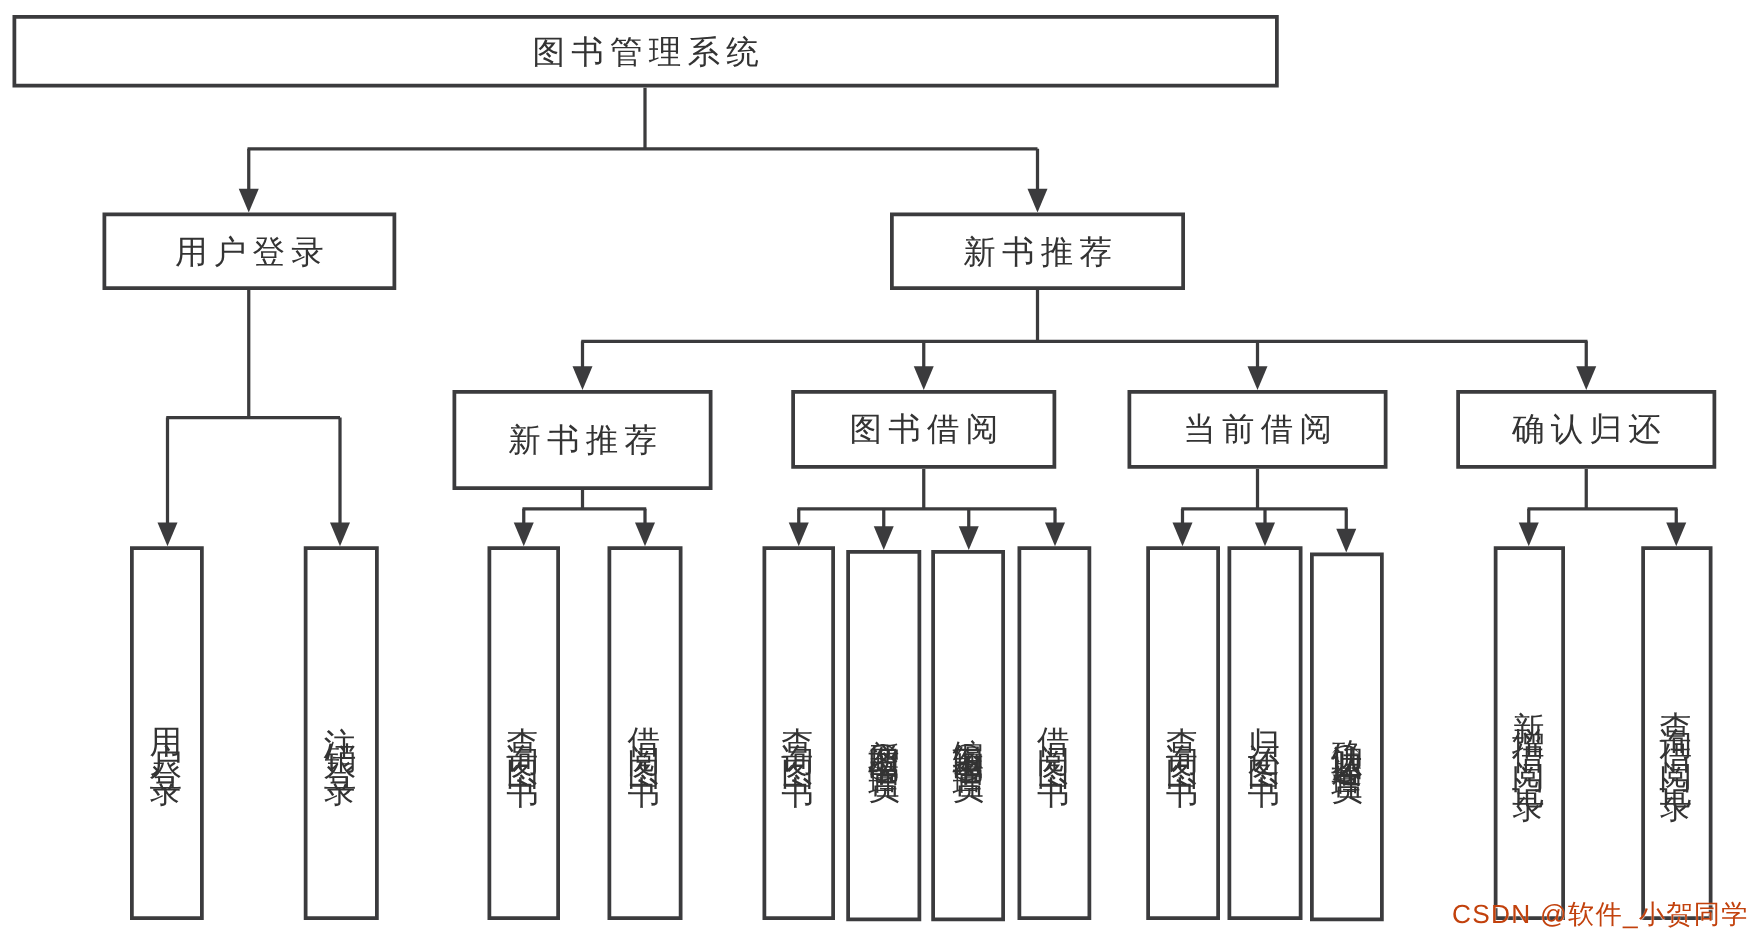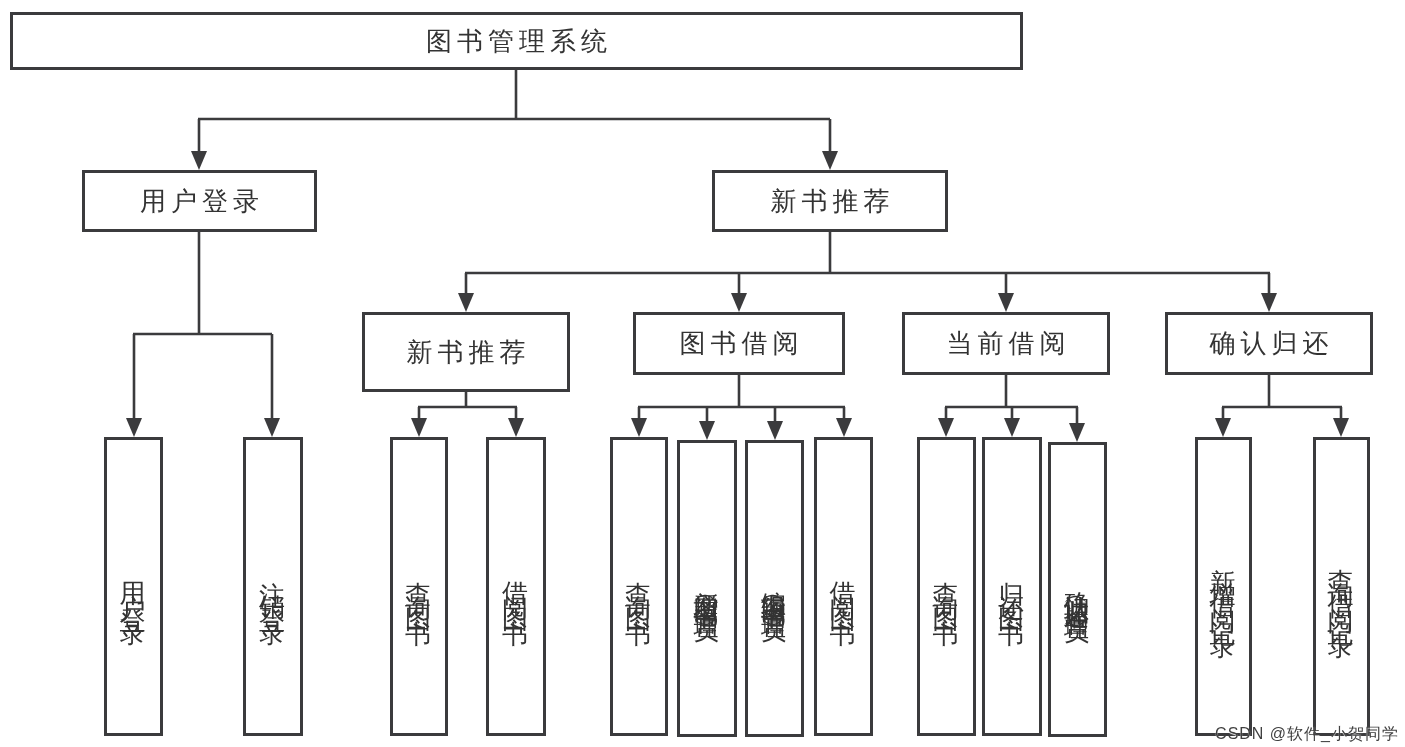--- a/index.html
+++ b/index.html
@@ -45,22 +45,22 @@
   }
   .box.v.long span {
     font-size: 25px;
     letter-spacing: 4px;
   }
   #watermark {
     position: absolute;
     right: 6px;
     bottom: 2px;
     z-index: 3;
-    font-size: 16px;
-    color: #404040;
+    font-size: 21px;
+    color: #c2410c;
     letter-spacing: 1px;
     text-shadow: 0 1px 1px #ffffff;
     white-space: nowrap;
     text-align: right;
   }
 </style>
 </head>
 <body>
 
 <div id="stage">

